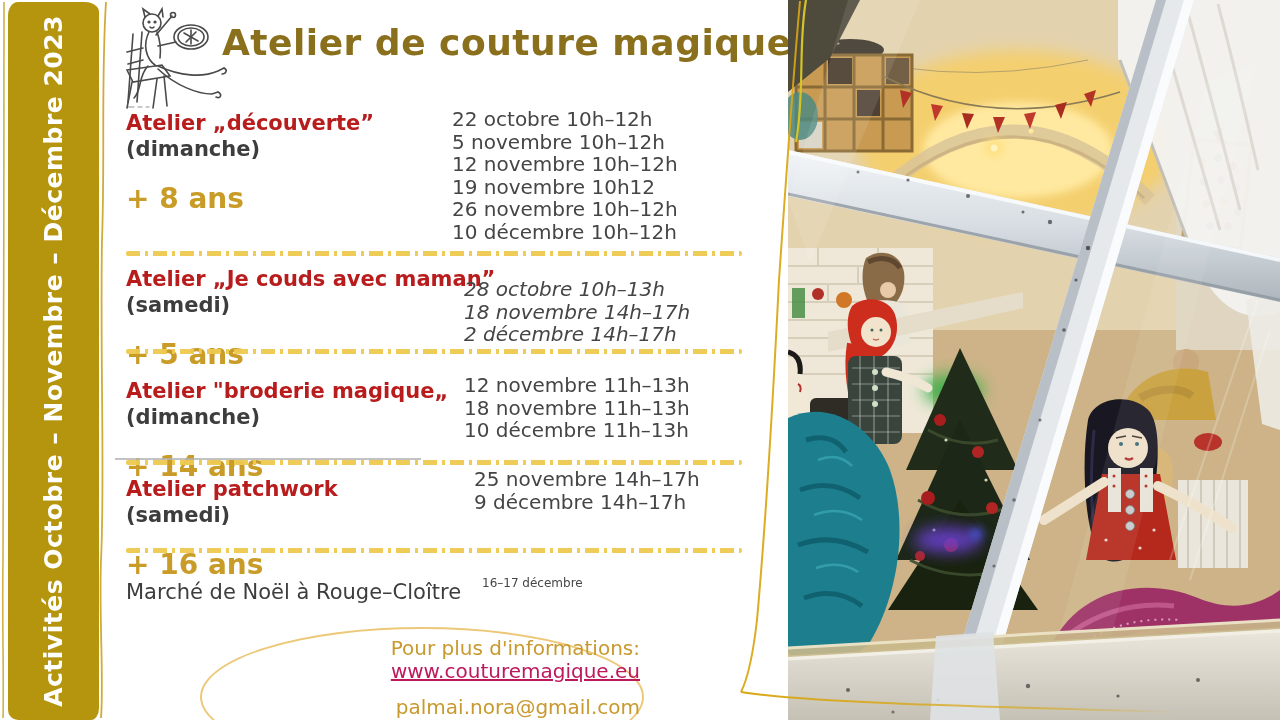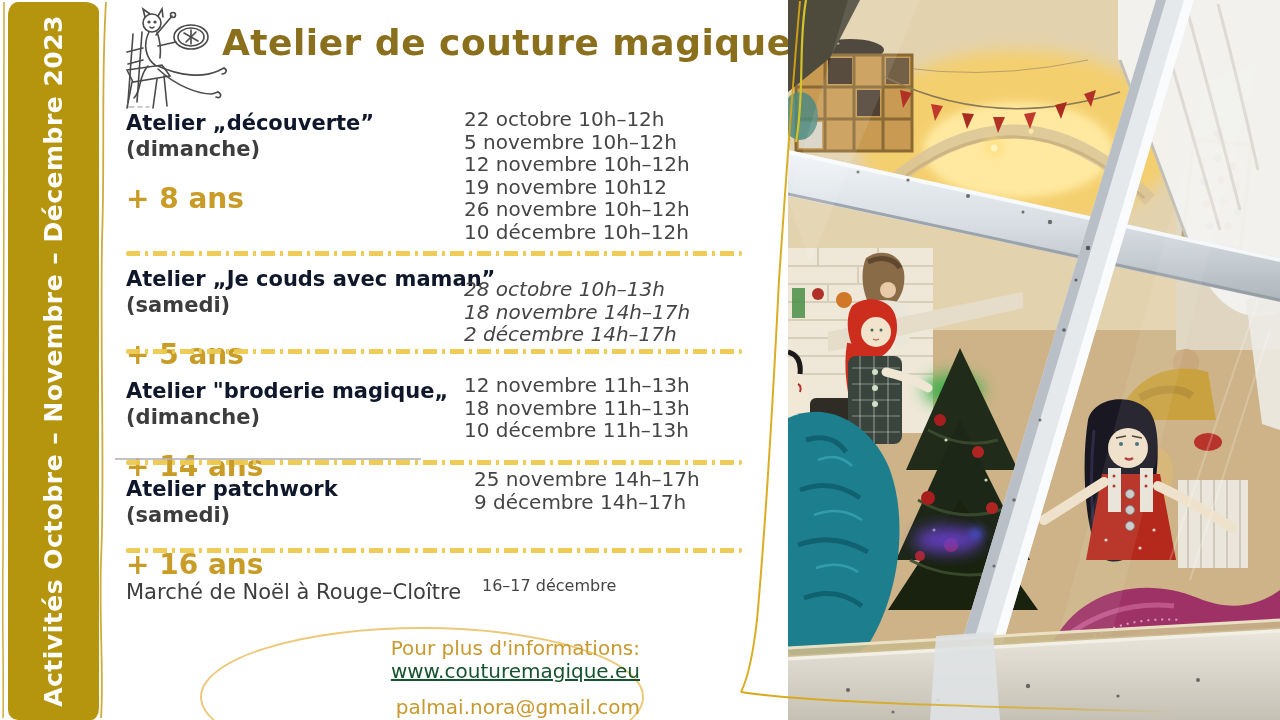--- a/index.html
+++ b/index.html
@@ -12,41 +12,41 @@
            display:flex;align-items:center;justify-content:center;}
   .sidebar-text{writing-mode:vertical-rl;transform:rotate(180deg);
                 color:#ffffff;font-weight:bold;font-size:25px;letter-spacing:.5px;
                 white-space:nowrap;}
 
   
   .title{position:absolute;left:222px;top:22px;width:545px;text-align:center;
          font-size:36px;font-weight:bold;color:#8a6f1c;letter-spacing:.5px;white-space:nowrap;}
 
   .block-label{position:absolute;width:360px;white-space:nowrap;}
-  .block-name{font-size:21px;font-weight:bold;color:#0f172a;line-height:26px;}
+  .block-name{font-size:21px;font-weight:bold;color:#b91c1c;line-height:26px;}
   .block-day{font-size:21px;font-weight:bold;color:#3d3d3d;line-height:26px;}
   .block-age{font-size:28px;font-weight:bold;color:#c99c28;line-height:26px;margin-top:24px;}
 
   .dates{position:absolute;width:300px;}
   .date-line{font-size:20px;color:#454545;line-height:22.5px;white-space:nowrap;}
 
   .sep{position:absolute;left:126px;width:616px;height:5px;border-radius:2px;opacity:.95;
        background-image:repeating-linear-gradient(90deg,#eec94f 0 14px,transparent 14px 19px,
                         #eec94f 19px 22px,transparent 22px 27px);}
   .gray-line{position:absolute;left:115px;top:458px;width:306px;height:2px;background:#b3b3b3;opacity:.8;}
 
   .event-name{position:absolute;left:126px;top:580px;font-size:21px;font-weight:normal;color:#3d3d3d;white-space:nowrap;}
-  .event-date{position:absolute;left:482px;top:576px;font-size:16px;color:#454545;white-space:nowrap;text-align:center;}
+  .event-date{position:absolute;left:482px;top:576px;font-size:12px;color:#454545;white-space:nowrap;text-align:center;}
 
   
   .oval{position:absolute;left:200px;top:627px;width:440px;height:136px;border:2px solid #ecc878;
         border-radius:50%;}
   .contact{position:absolute;left:200px;top:637px;width:440px;text-align:right;color:#c8992e;
            font-size:20px;line-height:23px;}
-  .contact a{color:#14532d;text-decoration:underline;}
+  .contact a{color:#be185d;text-decoration:underline;}
   .contact .email{text-decoration:none;margin-top:13px;}
 
   
   .photo{position:absolute;left:788px;top:0;width:492px;height:720px;overflow:hidden;}
 
   .overlay{position:absolute;left:0;top:0;width:1280px;height:720px;pointer-events:none;}
   .cat{position:absolute;left:112px;top:6px;}
 </style>
 </head>
 <body>
@@ -102,21 +102,21 @@
     </g>
   </svg>
 
   <div class="title">Atelier de couture magique</div>
 
   <div class="block-label" style="left:126px;top:110px;">
     <div class="block-name">Atelier „découverte”</div>
     <div class="block-day">(dimanche)</div>
     <div class="block-age">+ 8 ans</div>
   </div>
-  <div class="dates" style="left:464px;top:108px;">
+  <div class="dates" style="left:452px;top:108px;">
       <div class="date-line">22 octobre 10h–12h</div>
       <div class="date-line">5 novembre 10h–12h</div>
       <div class="date-line">12 novembre 10h–12h</div>
       <div class="date-line">19 novembre 10h12</div>
       <div class="date-line">26 novembre 10h–12h</div>
       <div class="date-line">10 décembre 10h–12h</div>
     </div>
   <div class="sep" style="top:251px;"></div>
 
   <div class="block-label" style="left:126px;top:266px;">

